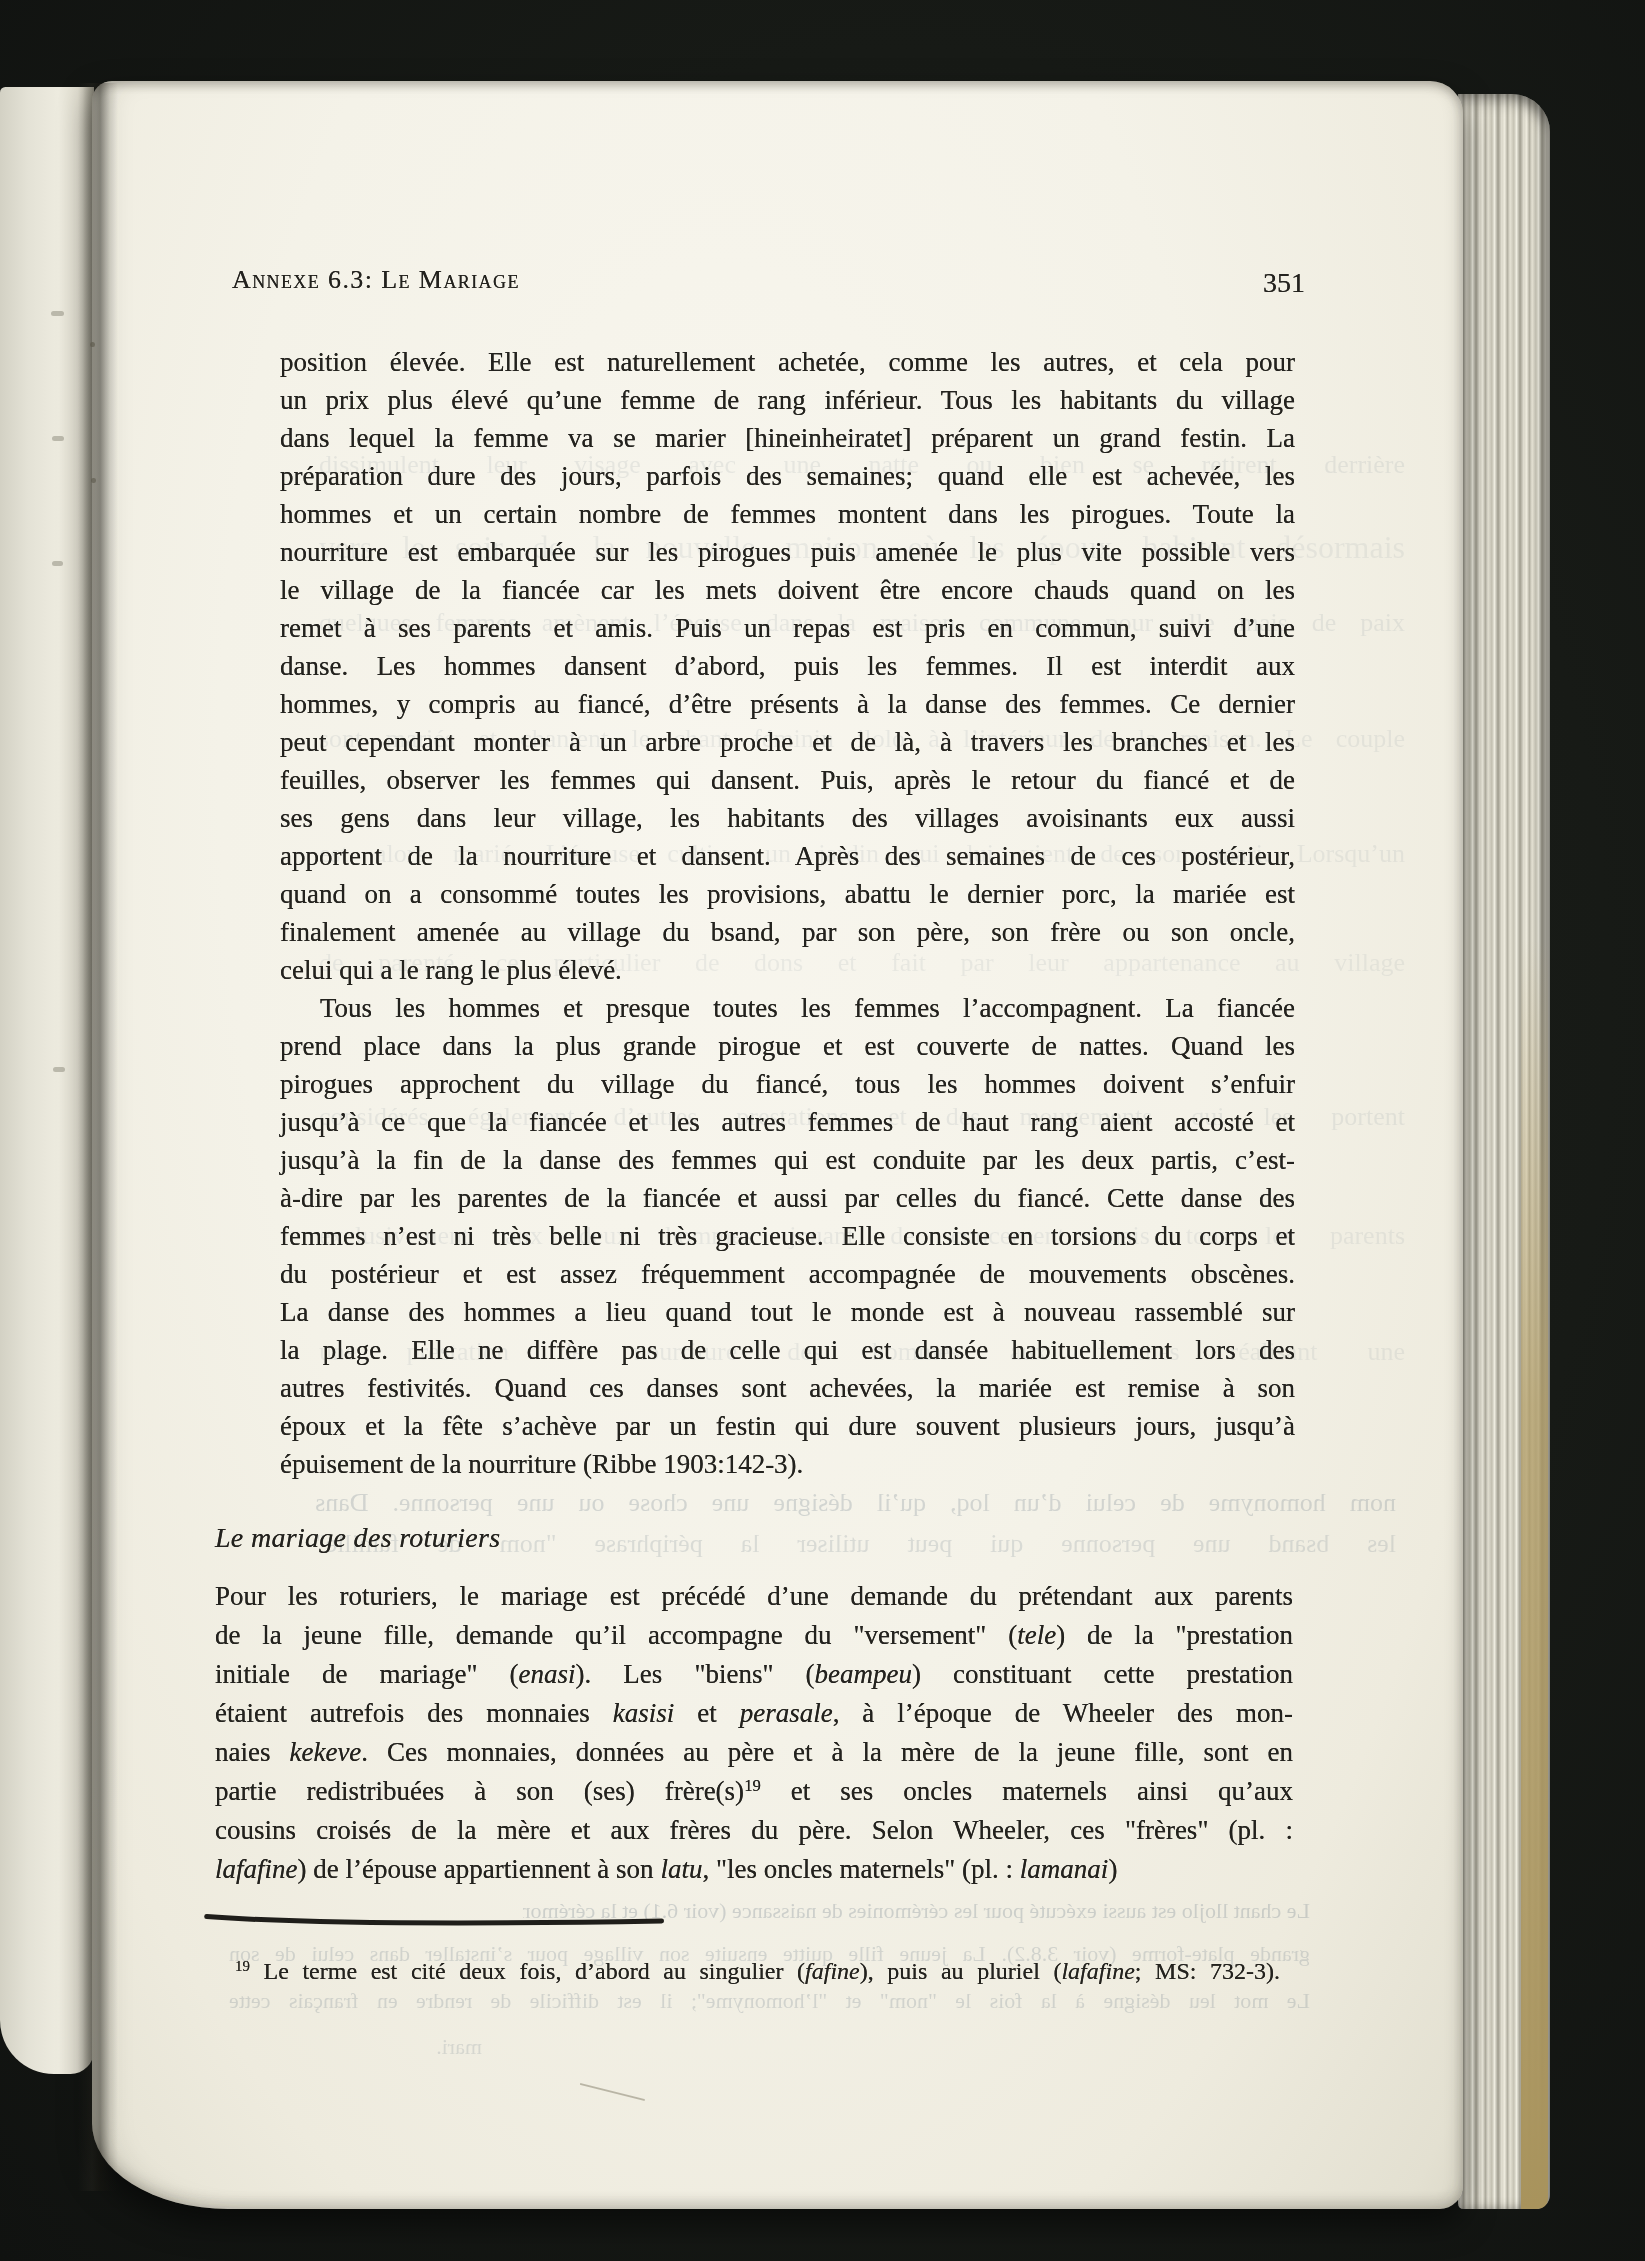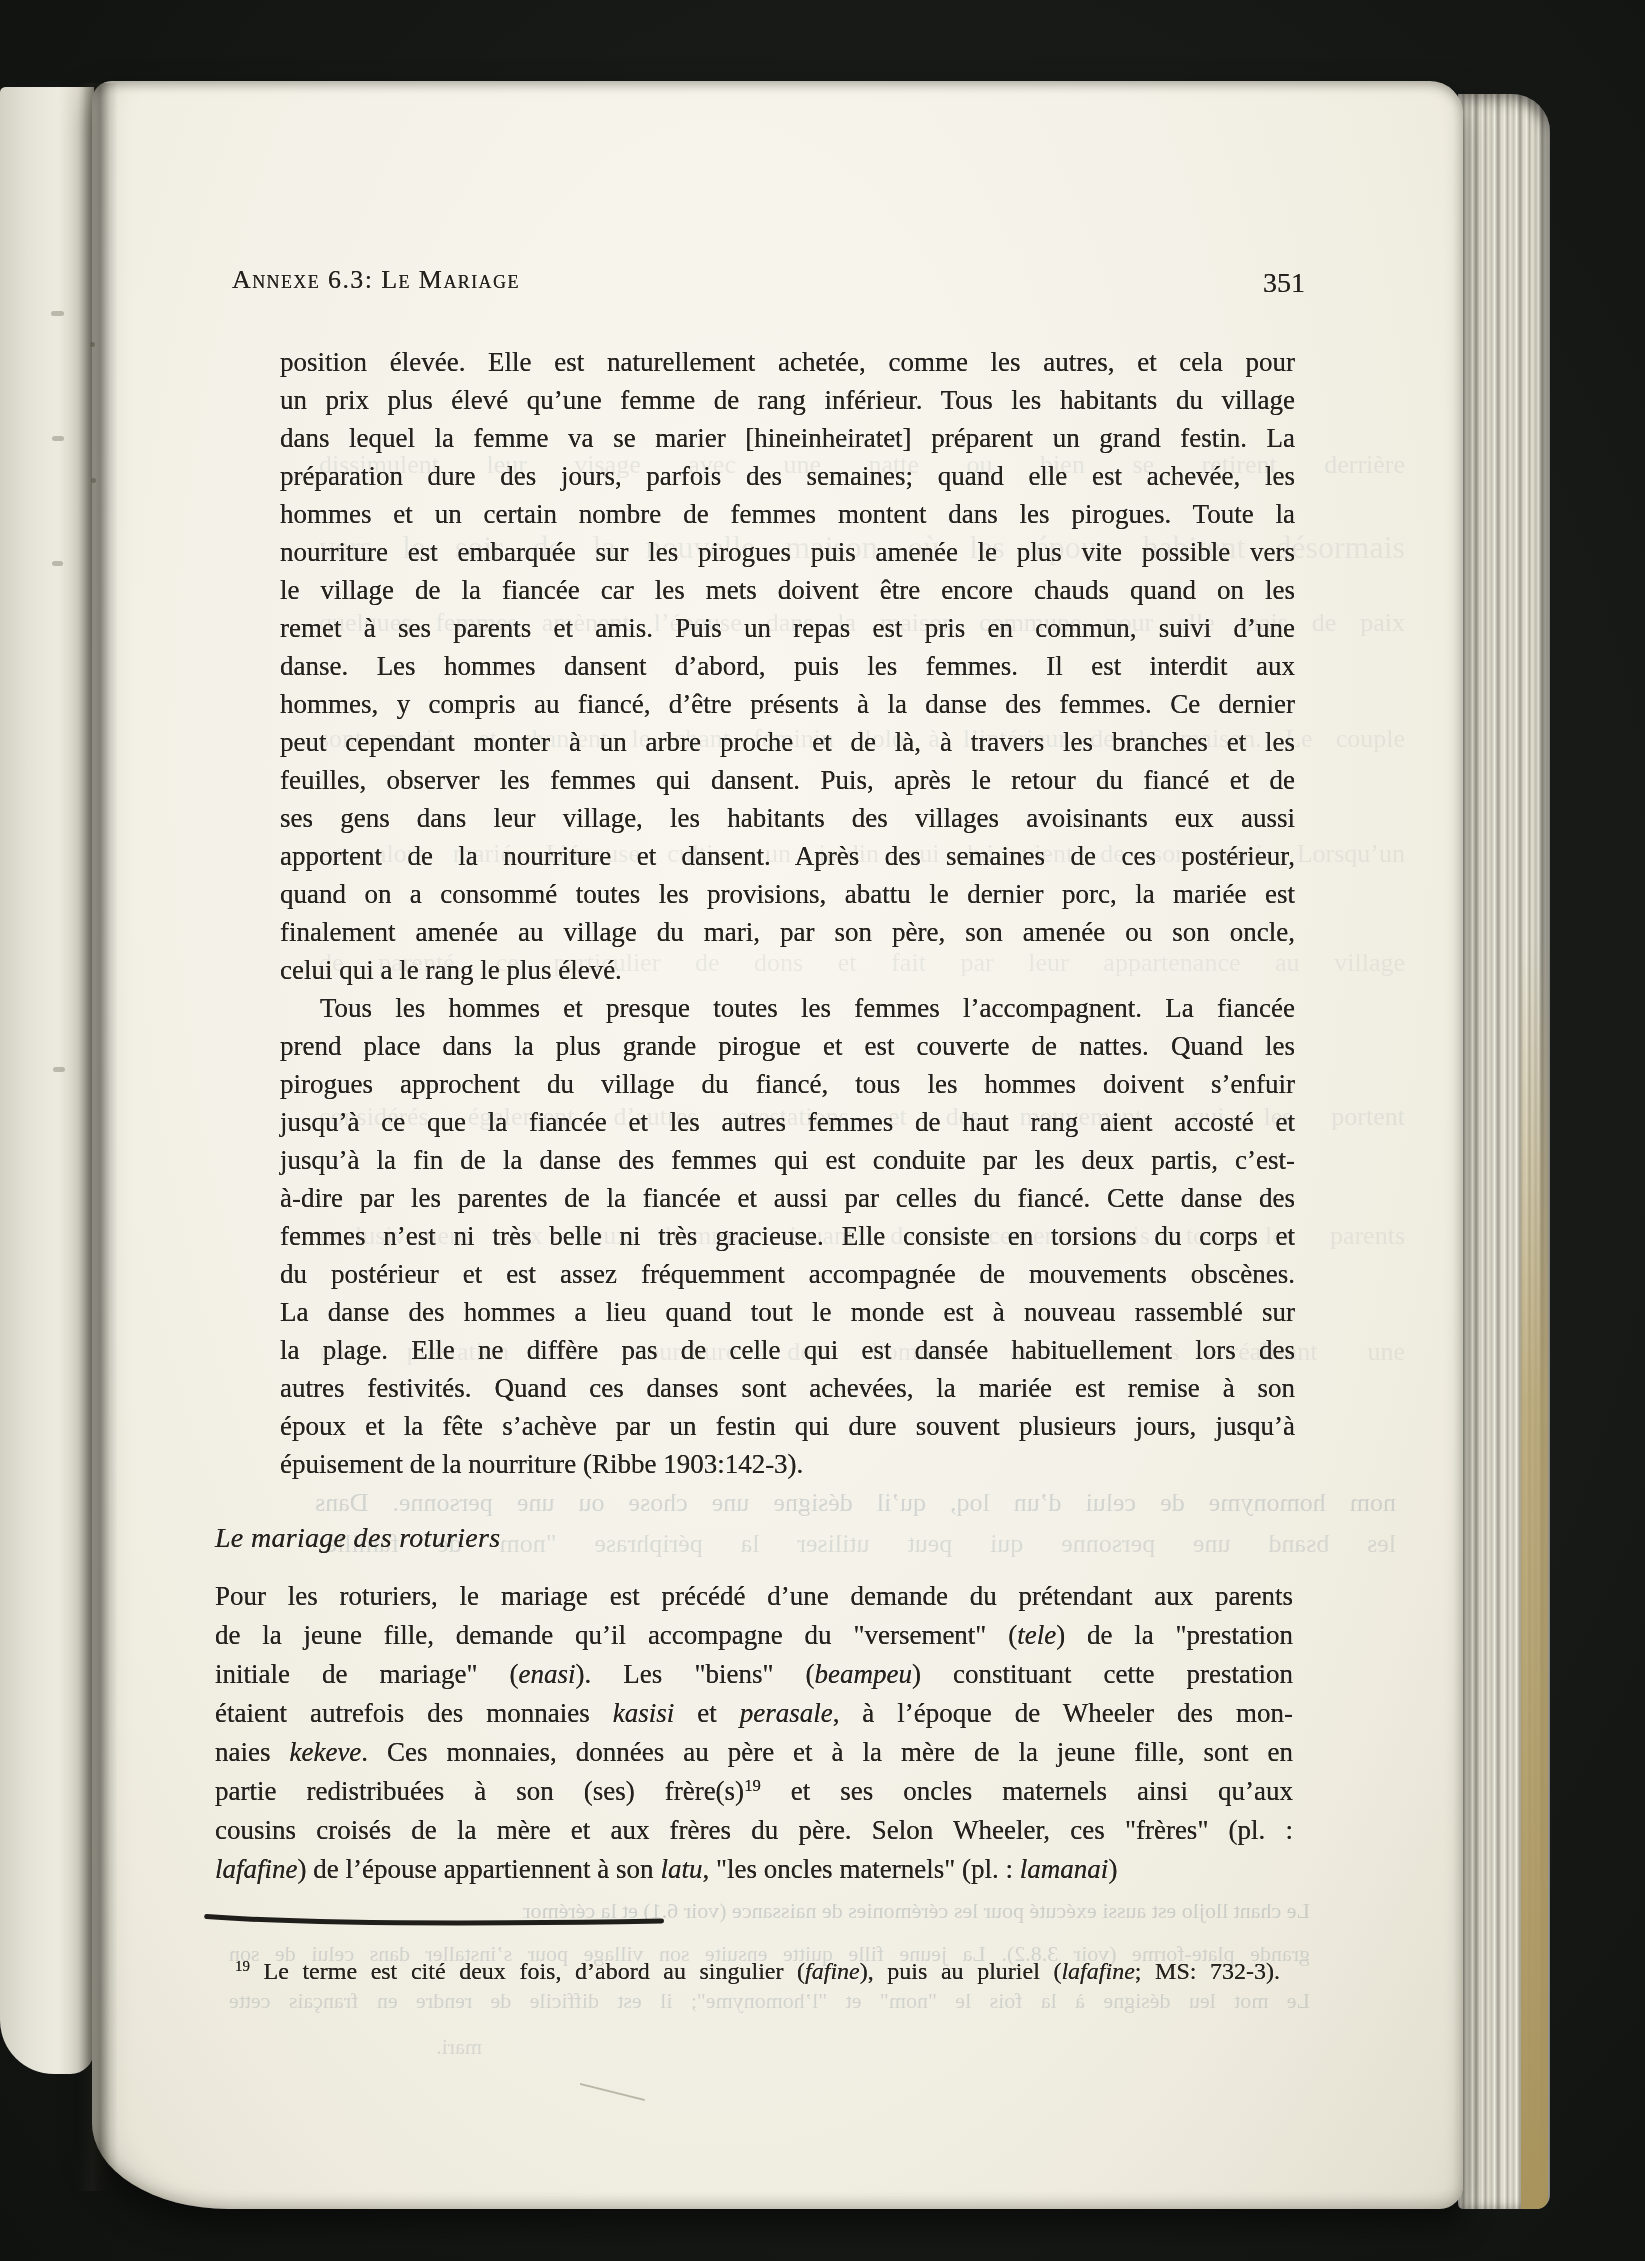--- a/index.html
+++ b/index.html
@@ -113,21 +113,21 @@
       <div class="tline">nourriture est embarquée sur les pirogues puis amenée le plus vite possible vers</div>
       <div class="tline">le village de la fiancée car les mets doivent être encore chauds quand on les</div>
       <div class="tline">remet à ses parents et amis. Puis un repas est pris en commun, suivi d’une</div>
       <div class="tline">danse. Les hommes dansent d’abord, puis les femmes. Il est interdit aux</div>
       <div class="tline">hommes, y compris au fiancé, d’être présents à la danse des femmes. Ce dernier</div>
       <div class="tline">peut cependant monter à un arbre proche et de là, à travers les branches et les</div>
       <div class="tline">feuilles, observer les femmes qui dansent. Puis, après le retour du fiancé et de</div>
       <div class="tline">ses gens dans leur village, les habitants des villages avoisinants eux aussi</div>
       <div class="tline">apportent de la nourriture et dansent. Après des semaines de ces postérieur,</div>
       <div class="tline">quand on a consommé toutes les provisions, abattu le dernier porc, la mariée est</div>
-      <div class="tline">finalement amenée au village du mari, par son père, son amenée ou son oncle,</div>
+      <div class="tline">finalement amenée au village du bsand, par son père, son frère ou son oncle,</div>
       <div class="tline last">celui qui a le rang le plus élevé.</div>
     </div>
 
   <div class="txt para" style="left:280px;top:989px;width:1015px;">
       <div class="tline" style="text-indent: 40px;">Tous les hommes et presque toutes les femmes l’accompagnent. La fiancée</div>
       <div class="tline">prend place dans la plus grande pirogue et est couverte de nattes. Quand les</div>
       <div class="tline">pirogues approchent du village du fiancé, tous les hommes doivent s’enfuir</div>
       <div class="tline">jusqu’à ce que la fiancée et les autres femmes de haut rang aient accosté et</div>
       <div class="tline">jusqu’à la fin de la danse des femmes qui est conduite par les deux partis, c’est-</div>
       <div class="tline">à-dire par les parentes de la fiancée et aussi par celles du fiancé. Cette danse des</div>

